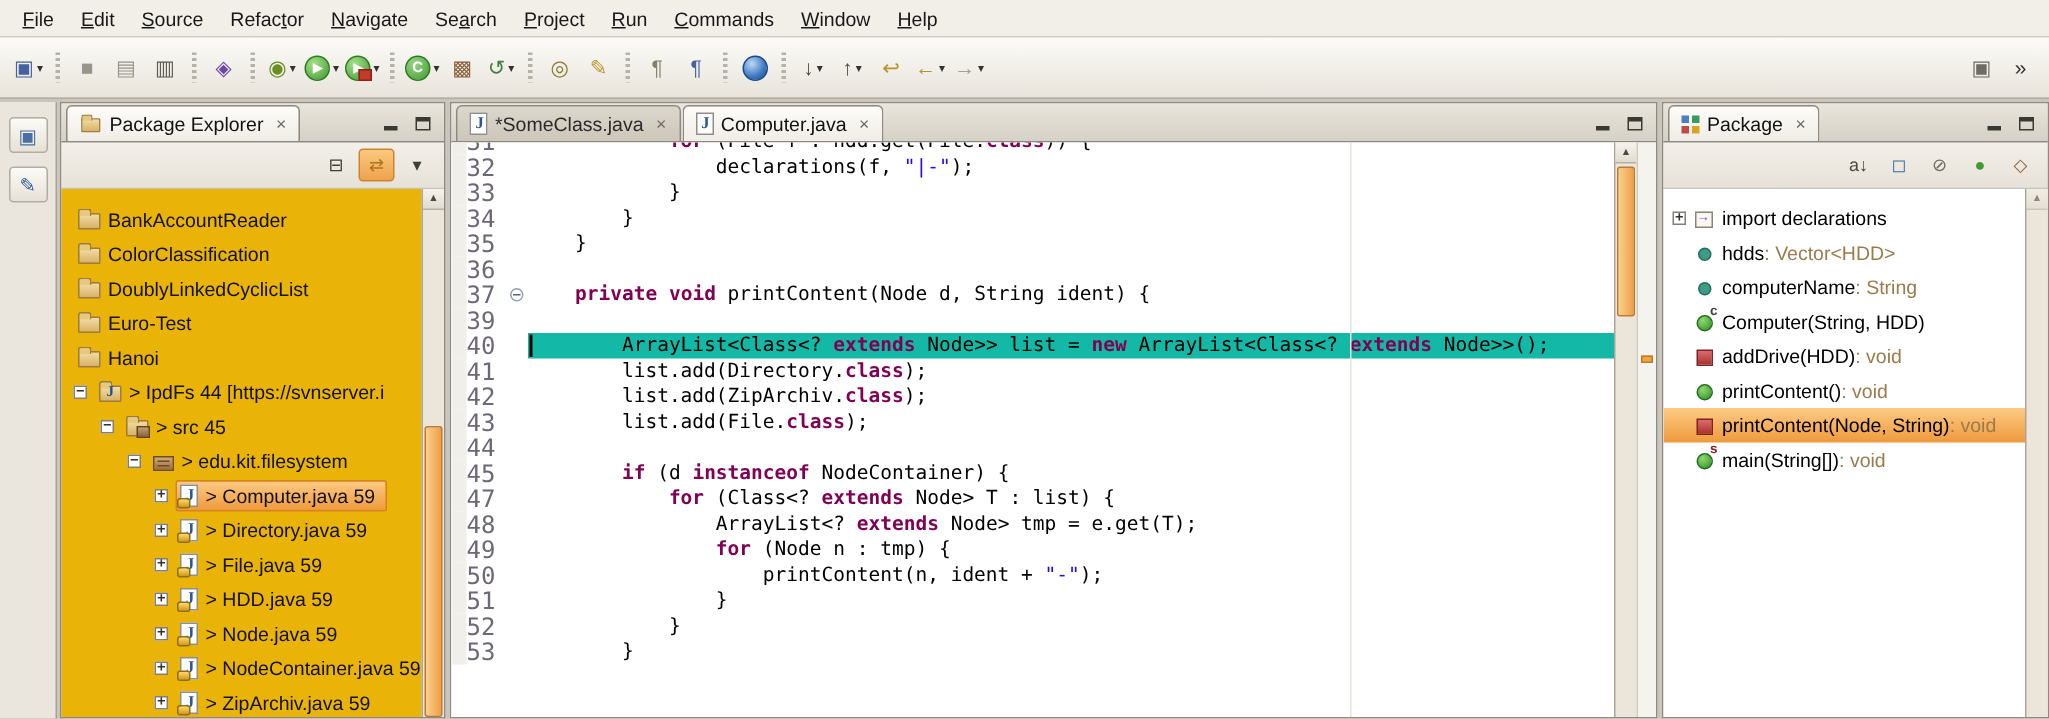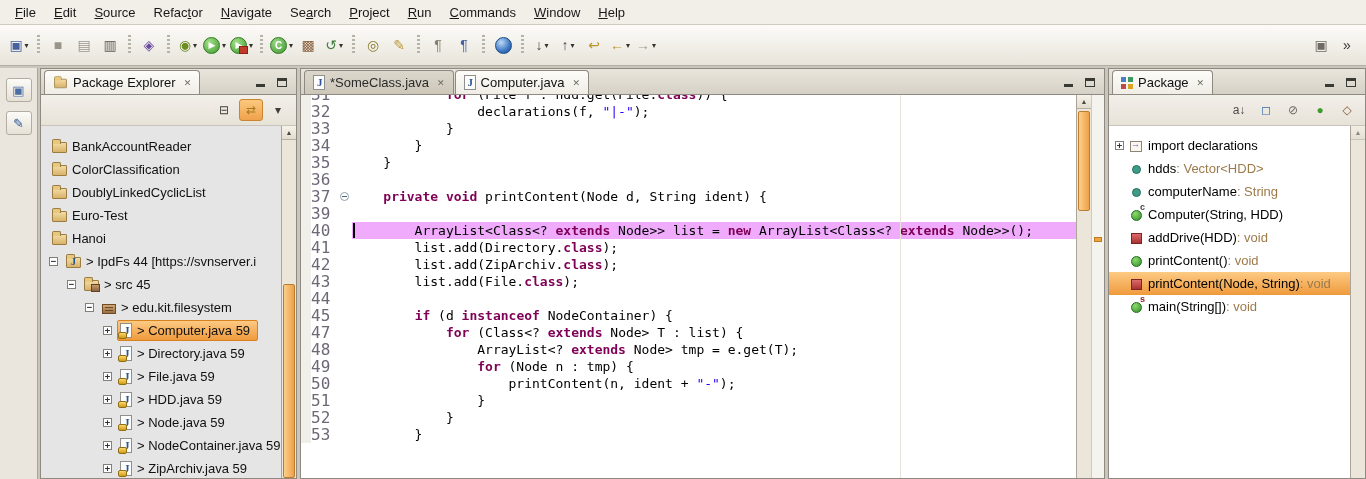--- a/index.html
+++ b/index.html
@@ -88,21 +88,21 @@
     font-family:"Liberation Serif",serif;font-weight:bold;font-size:11px;line-height:13px}
   .ic-jfile::after{content:"";position:absolute;left:-3px;bottom:-2px;width:7px;height:5px;
     background:linear-gradient(#ffd76e,#cf9a1a);border:1px solid #8f6f12;border-radius:2px}
   .ic-jfile.nodec::after{display:none}
   .mini{transform:scale(.85)}
   .mgrid{width:12px;height:12px;position:relative;flex:0 0 auto}
   .mgrid::before{content:"";position:absolute;left:0;top:0;width:5px;height:5px;background:#4a7fc1;
     box-shadow:7px 0 0 #3a9a5f,0 7px 0 #c04a4a,7px 7px 0 #d9a520}
 
   
-  .pkg-body{flex:1;display:flex;min-height:0;background:#e5e5e5}
+  .pkg-body{flex:1;display:flex;min-height:0;background:#eab308}
   .tree{flex:1;overflow:hidden;padding-top:9px}
   .trow{height:23px;display:flex;align-items:center;white-space:nowrap;overflow:hidden}
   .tindent{flex:0 0 auto}
   .expander{width:9px;height:9px;flex:0 0 auto;border:1px solid #848078;background:#fff;color:#333;
     font-family:"DejaVu Sans Mono",monospace;font-weight:bold;font-size:9px;line-height:7px;
     text-align:center;margin-right:5px}
   .sel{display:flex;align-items:center;gap:5px;padding:2px 7px 2px 2px;
     border:1px solid transparent;border-radius:2px}
   .trow.selected .sel{background:linear-gradient(#fdca84,#ef9a3c);border-color:#d8821f}
 
@@ -112,21 +112,21 @@
   #codelines{margin-top:-9px}
   .cl{height:17px;display:flex;white-space:pre;
     font-family:"DejaVu Sans Mono",monospace;font-size:13px;line-height:17px}
   .ann{width:10px;flex:0 0 auto;background:#f1efe9}
   .num{width:28px;flex:0 0 auto;text-align:left;padding-right:6px;color:#6e6876;font-size:16px}
   .foldc{width:13px;flex:0 0 auto;position:relative}
   .foldmark{position:absolute;left:1px;top:4px;width:9px;height:9px;border:1px solid #90a2b4;
     border-radius:50%;background:#fff}
   .foldmark::after{content:"";position:absolute;left:1px;right:1px;top:3px;height:1px;background:#51667a}
   .txt{flex:1;position:relative}
-  .cl.cur .txt{background:#f0abfc}
+  .cl.cur .txt{background:#14b8a6}
   .cursor{position:absolute;left:1px;top:1px;width:2px;height:15px;background:#000}
   .tk-p{color:#000}
   .tk-k{color:#7f0055;font-weight:bold}
   .tk-s{color:#2a00ff}
   .tk-st{color:#0000c0;font-style:italic}
   .printmargin{position:absolute;left:599px;top:0;bottom:0;width:1px;background:#e6e3da}
 
   
   .vscroll{width:15px;flex:0 0 auto;background:#ece6da;border-left:1px solid #aaa598;position:relative}
   .sb-up{height:14px;display:flex;align-items:center;justify-content:center;font-size:7px;color:#4a4a44;

